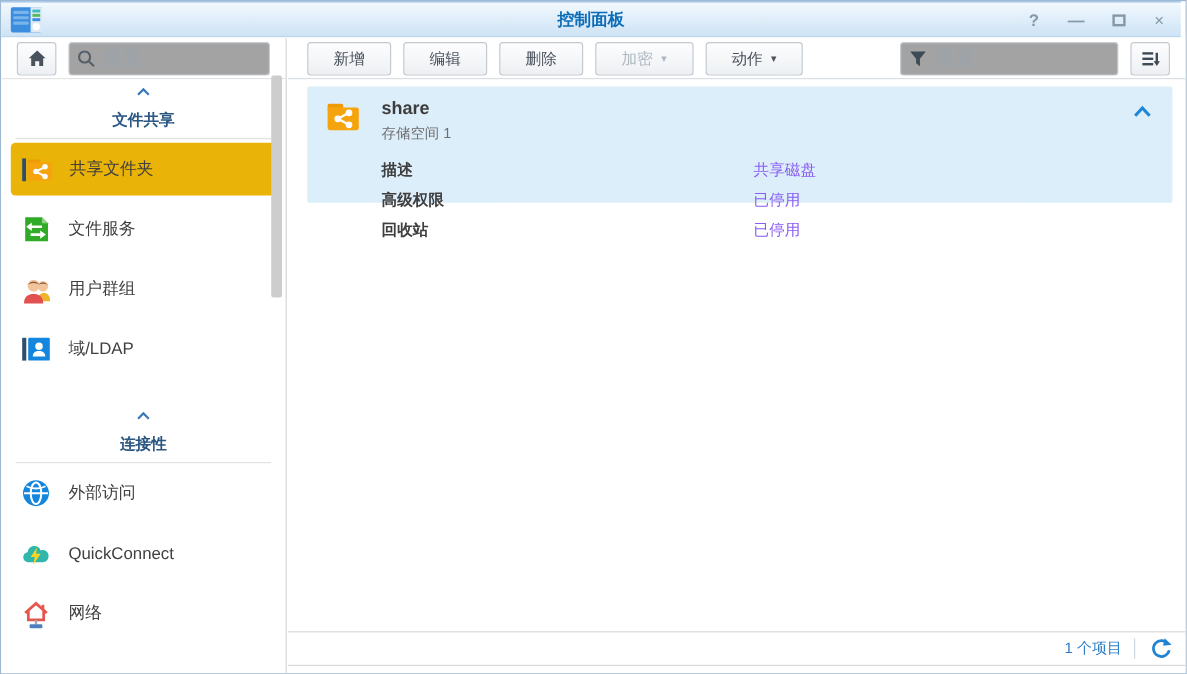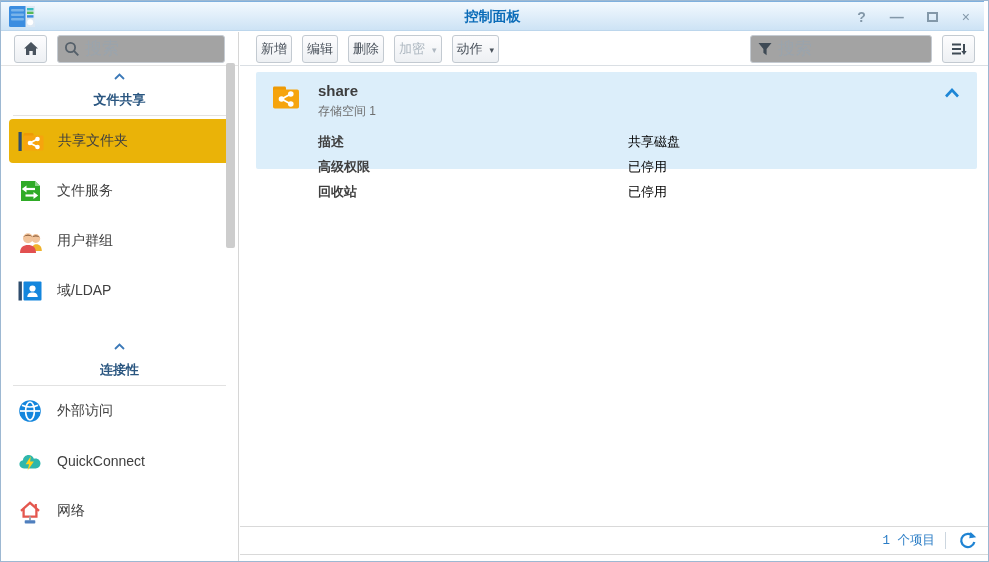--- a/index.html
+++ b/index.html
@@ -71,48 +71,48 @@
   #sidebar-scroll {
     position:absolute; top:31px; right:3px; width:9px; height:185px;
     background:#cdcdcd; border-radius:2px;
   }
   
   #main { position:absolute; top:31px; left:239px; right:0; bottom:0; background:#fff; }
   #toolbar {
     height:34px; border-bottom:1px solid #dadfe4;
     display:flex; align-items:center; padding:0 13px 0 16px; gap:10px;
   }
-  #toolbar .tb { padding:0 4px; }
+  #toolbar .tb { padding:0 21px; }
   #toolbar .tb.caret::after { content:"▾"; font-size:9px; margin-left:7px; transform:translateY(1px); }
   #toolbar .tb.disabled { color:#aeb8c1; cursor:default; }
   #toolbar .spacer { flex:1; }
   #filter-wrap { width:182px; flex:none; }
   #sort-btn { width:33px; flex:none; }
   
   #card {
     position:relative; margin:6px 11px 0 16px; height:97px;
     background:#dceefa; border-radius:2px;
   }
   #card-icon { position:absolute; left:13px; top:8px; width:34px; height:34px; }
   #card-body { padding:8px 14px 0 62px; }
   #card-title { font-size:15px; font-weight:bold; color:#3d3d3d; padding-top:2px; }
   #card-sub { font-size:12px; color:#6e6e6e; margin-top:4px; }
   #card-details { margin-top:9px; }
   .detail-row { display:flex; height:25px; align-items:center; font-size:13px; }
   .detail-row .dl { width:310px; font-weight:bold; color:#3f3f3f; }
-  .detail-row .dv { color:#000000; }
+  .detail-row .dv { color:#8b5cf6; }
   #card-collapse { position:absolute; right:16px; top:14px; width:18px; height:14px; cursor:pointer; }
   
   #footer {
     position:absolute; left:0; right:0; bottom:6px; height:29px;
     border-top:1px solid #d9d9d9; border-bottom:1px solid #d9d9d9;
     display:flex; align-items:center; justify-content:flex-end;
     gap:10px; padding-right:10px;
   }
-  #item-count { color:#2b7dc6; font-size:12.5px;font-family:Liberation Mono, monospace; }
+  #item-count { color:#2b7dc6; font-size:12.5px; }
   #footer .vsep { width:1px; height:17px; background:#ccd6df; }
   #refresh-btn { width:22px; height:22px; cursor:pointer; display:flex; align-items:center; justify-content:center; }
 </style>
 </head>
 <body>
 
 <div id="window">
 
   <div id="titlebar">
     <svg id="app-icon" viewBox="0 0 28 23">

